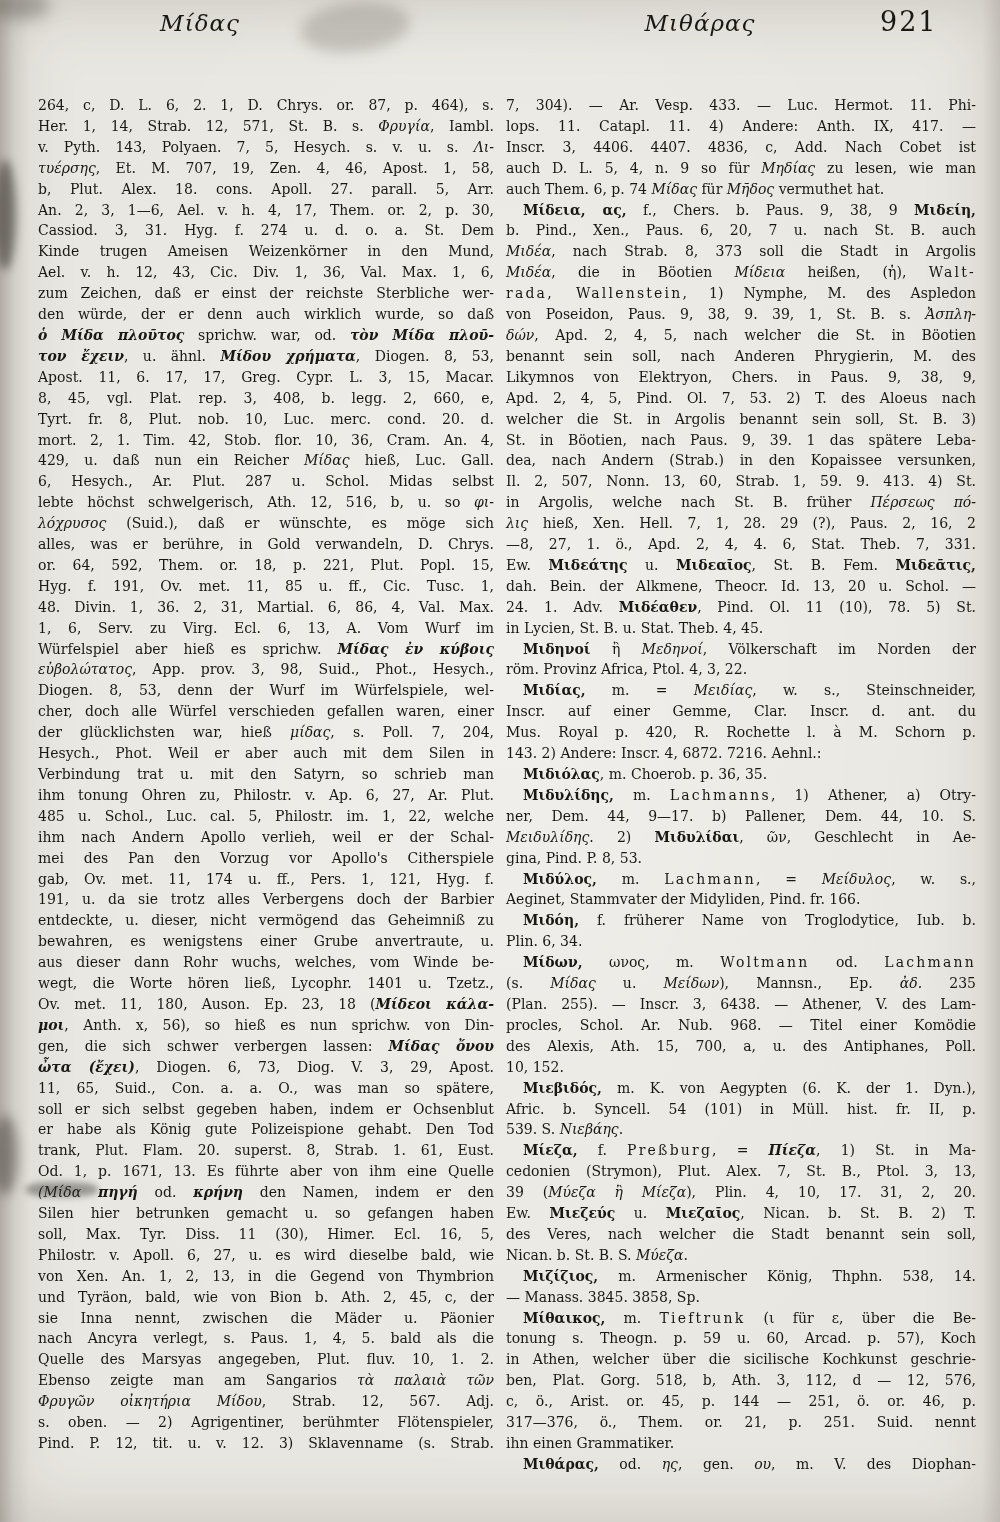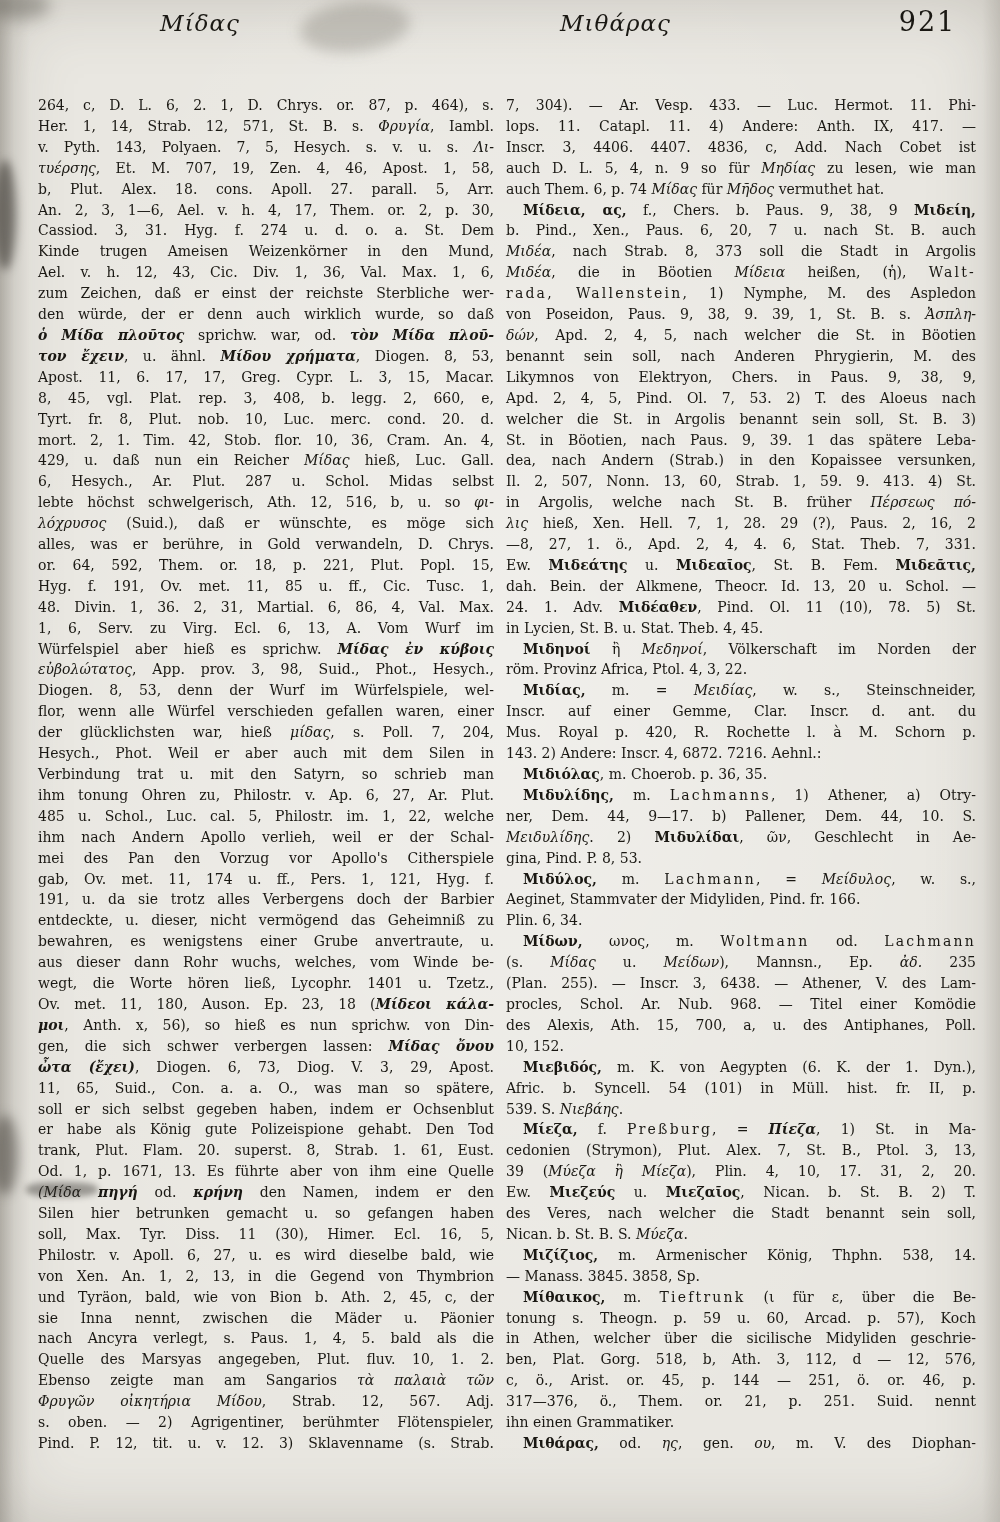--- a/index.html
+++ b/index.html
@@ -10,22 +10,22 @@
       linear-gradient(90deg, rgba(70,65,55,.28) 0px, rgba(70,65,55,.08) 14px, rgba(0,0,0,0) 30px),
       linear-gradient(270deg, rgba(120,115,105,.18) 0px, rgba(0,0,0,0) 18px),
       radial-gradient(ellipse at 50% 45%, rgba(255,255,255,.35), rgba(0,0,0,0) 70%);
     box-shadow: inset 0 0 70px rgba(95,88,75,.25);
     color:#1a1813;
     font-family:"DejaVu Serif","Liberation Serif",serif;
   }
   
   .htitle{position:absolute;top:10px;font-size:23px;font-style:italic;letter-spacing:1px;}
   .htitle.left{left:60px;width:280px;text-align:center;}
-  .htitle.right{left:560px;width:280px;text-align:left;}
-  .pagenum{position:absolute;top:6px;left:880px;width:95px;text-align:center;
+  .htitle.right{left:560px;width:280px;text-align:center;}
+  .pagenum{position:absolute;top:6px;left:880px;width:95px;text-align:left;
     font-size:27px;letter-spacing:2px;font-style:normal;}
   
   .col{position:absolute;top:95px;font-size:14px;line-height:20.92px;}
   .col-left{left:38px;width:456px;}
   .col-right{left:506px;width:470px;}
   .line{height:20.92px;text-align:justify;text-align-last:justify;}
   .line.end{text-align-last:left;}
   .line.ind{padding-left:17px;}
   .b{font-weight:bold;}
   .g{font-style:italic;}
@@ -74,21 +74,21 @@
       <div class="line"><span>lebte höchst schwelgerisch, Ath. 12, 516, b, u. so </span><span class="g">φι-</span></div>
       <div class="line"><span class="g">λόχρυσος</span><span> (Suid.), daß er wünschte, es möge sich</span></div>
       <div class="line"><span>alles, was er berühre, in Gold verwandeln, D. Chrys.</span></div>
       <div class="line"><span>or. 64, 592, Them. or. 18, p. 221, Plut. Popl. 15,</span></div>
       <div class="line"><span>Hyg. f. 191, Ov. met. 11, 85 u. ff., Cic. Tusc. 1,</span></div>
       <div class="line"><span>48. Divin. 1, 36. 2, 31, Martial. 6, 86, 4, Val. Max.</span></div>
       <div class="line"><span>1, 6, Serv. zu Virg. Ecl. 6, 13, A. Vom Wurf im</span></div>
       <div class="line"><span>Würfelspiel aber hieß es sprichw. </span><span class="b g">Μίδας ἐν κύβοις</span></div>
       <div class="line"><span class="g">εὐβολώτατος</span><span>, App. prov. 3, 98, Suid., Phot., Hesych.,</span></div>
       <div class="line"><span>Diogen. 8, 53, denn der Wurf im Würfelspiele, wel-</span></div>
-      <div class="line"><span>flor, wenn alle Würfel verschieden gefallen waren, einer</span></div>
+      <div class="line"><span>cher, doch alle Würfel verschieden gefallen waren, einer</span></div>
       <div class="line"><span>der glücklichsten war, hieß </span><span class="g">μίδας</span><span>, s. Poll. 7, 204,</span></div>
       <div class="line"><span>Hesych., Phot. Weil er aber auch mit dem Silen in</span></div>
       <div class="line"><span>Verbindung trat u. mit den Satyrn, so schrieb man</span></div>
       <div class="line"><span>ihm tonung Ohren zu, Philostr. v. Ap. 6, 27, Ar. Plut.</span></div>
       <div class="line"><span>485 u. Schol., Luc. cal. 5, Philostr. im. 1, 22, welche</span></div>
       <div class="line"><span>ihm nach Andern Apollo verlieh, weil er der Schal-</span></div>
       <div class="line"><span>mei des Pan den Vorzug vor Apollo's Citherspiele</span></div>
       <div class="line"><span>gab, Ov. met. 11, 174 u. ff., Pers. 1, 121, Hyg. f.</span></div>
       <div class="line"><span>191, u. da sie trotz alles Verbergens doch der Barbier</span></div>
       <div class="line"><span>entdeckte, u. dieser, nicht vermögend das Geheimniß zu</span></div>
@@ -151,41 +151,42 @@
       <div class="line"><span>Inscr. auf einer Gemme, Clar. Inscr. d. ant. du</span></div>
       <div class="line"><span>Mus. Royal p. 420, R. Rochette l. à M. Schorn p.</span></div>
       <div class="line end"><span>143. 2) Andere: Inscr. 4, 6872. 7216. Aehnl.:</span></div>
       <div class="line ind end"><span class="b">Μιδιόλας</span><span>, m. Choerob. p. 36, 35.</span></div>
       <div class="line ind"><span class="b">Μιδυλίδης,</span><span> m. </span><span class="sp">Lachmanns</span><span>, 1) Athener, a) Otry-</span></div>
       <div class="line"><span>ner, Dem. 44, 9—17. b) Pallener, Dem. 44, 10. S.</span></div>
       <div class="line"><span class="g">Μειδυλίδης</span><span>. 2) </span><span class="b">Μιδυλίδαι</span><span>, ῶν, Geschlecht in Ae-</span></div>
       <div class="line end"><span>gina, Pind. P. 8, 53.</span></div>
       <div class="line ind"><span class="b">Μιδύλος,</span><span> m. </span><span class="sp">Lachmann</span><span>, = </span><span class="g">Μείδυλος</span><span>, w. s.,</span></div>
       <div class="line end"><span>Aeginet, Stammvater der Midyliden, Pind. fr. 166.</span></div>
+      <div class="line ind"><span class="b">Μιδόη,</span><span> f. früherer Name von Troglodytice, Iub. b.</span></div>
       <div class="line end"><span>Plin. 6, 34.</span></div>
       <div class="line ind"><span class="b">Μίδων,</span><span> ωνος, m. </span><span class="sp">Woltmann</span><span> od. </span><span class="sp">Lachmann</span></div>
       <div class="line"><span>(s. </span><span class="g">Μίδας</span><span> u. </span><span class="g">Μείδων</span><span>), Mannsn., Ep. </span><span class="g">ἀδ.</span><span> 235</span></div>
       <div class="line"><span>(Plan. 255). — Inscr. 3, 6438. — Athener, V. des Lam-</span></div>
       <div class="line"><span>procles, Schol. Ar. Nub. 968. — Titel einer Komödie</span></div>
       <div class="line"><span>des Alexis, Ath. 15, 700, a, u. des Antiphanes, Poll.</span></div>
       <div class="line end"><span>10, 152.</span></div>
       <div class="line ind"><span class="b">Μιεβιδός,</span><span> m. K. von Aegypten (6. K. der 1. Dyn.),</span></div>
       <div class="line"><span>Afric. b. Syncell. 54 (101) in Müll. hist. fr. II, p.</span></div>
       <div class="line end"><span>539. S. </span><span class="g">Νιεβάης</span><span>.</span></div>
       <div class="line ind"><span class="b">Μίεζα,</span><span> f. </span><span class="sp">Preßburg</span><span>, = </span><span class="b g">Πίεζα</span><span>, 1) St. in Ma-</span></div>
       <div class="line"><span>cedonien (Strymon), Plut. Alex. 7, St. B., Ptol. 3, 13,</span></div>
       <div class="line"><span>39 (</span><span class="g">Μύεζα ἢ Μίεζα</span><span>), Plin. 4, 10, 17. 31, 2, 20.</span></div>
       <div class="line"><span>Ew. </span><span class="b">Μιεζεύς</span><span> u. </span><span class="b">Μιεζαῖος</span><span>, Nican. b. St. B. 2) T.</span></div>
       <div class="line"><span>des Veres, nach welcher die Stadt benannt sein soll,</span></div>
       <div class="line end"><span>Nican. b. St. B. S. </span><span class="g">Μύεζα</span><span>.</span></div>
       <div class="line ind"><span class="b">Μιζίζιος,</span><span> m. Armenischer König, Thphn. 538, 14.</span></div>
       <div class="line end"><span>— Manass. 3845. 3858, Sp.</span></div>
       <div class="line ind"><span class="b">Μίθαικος,</span><span> m. </span><span class="sp">Tieftrunk</span><span> (ι für ε, über die Be-</span></div>
       <div class="line"><span>tonung s. Theogn. p. 59 u. 60, Arcad. p. 57), Koch</span></div>
-      <div class="line"><span>in Athen, welcher über die sicilische Midyliden geschrie-</span></div>
+      <div class="line"><span>in Athen, welcher über die sicilische Kochkunst geschrie-</span></div>
       <div class="line"><span>ben, Plat. Gorg. 518, b, Ath. 3, 112, d — 12, 576,</span></div>
       <div class="line"><span>c, ö., Arist. or. 45, p. 144 — 251, ö. or. 46, p.</span></div>
       <div class="line"><span>317—376, ö., Them. or. 21, p. 251. Suid. nennt</span></div>
       <div class="line end"><span>ihn einen Grammatiker.</span></div>
       <div class="line ind"><span class="b">Μιθάρας,</span><span> od. </span><span class="g">ης</span><span>, gen. </span><span class="g">ου</span><span>, m. V. des Diophan-</span></div>
     </div>
 
   <div class="smudge ghost-title"></div>
   <div class="smudge edge-a"></div>
   <div class="smudge edge-b"></div>

